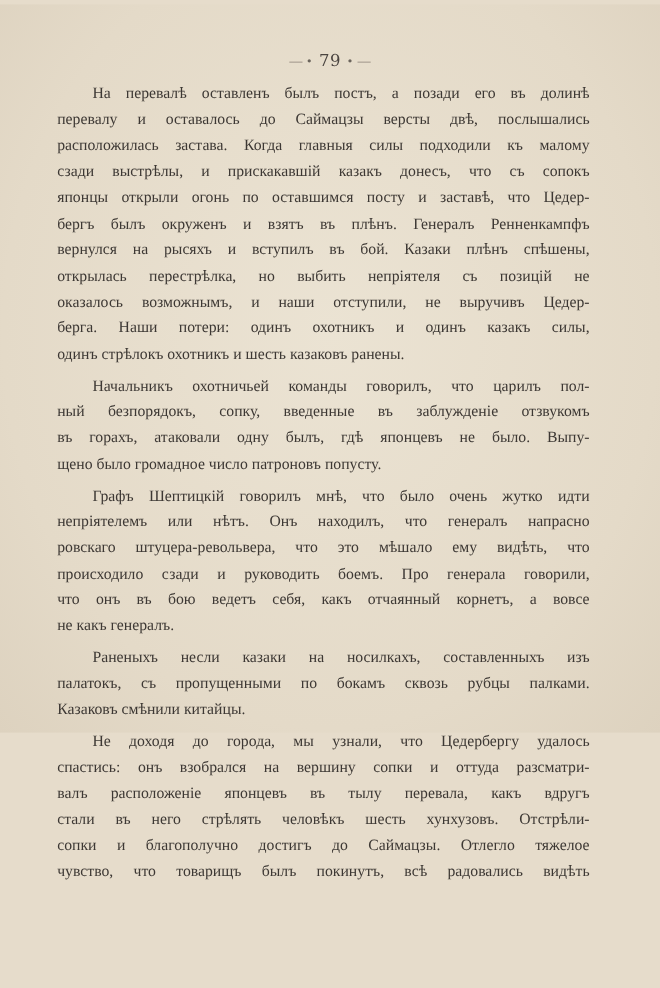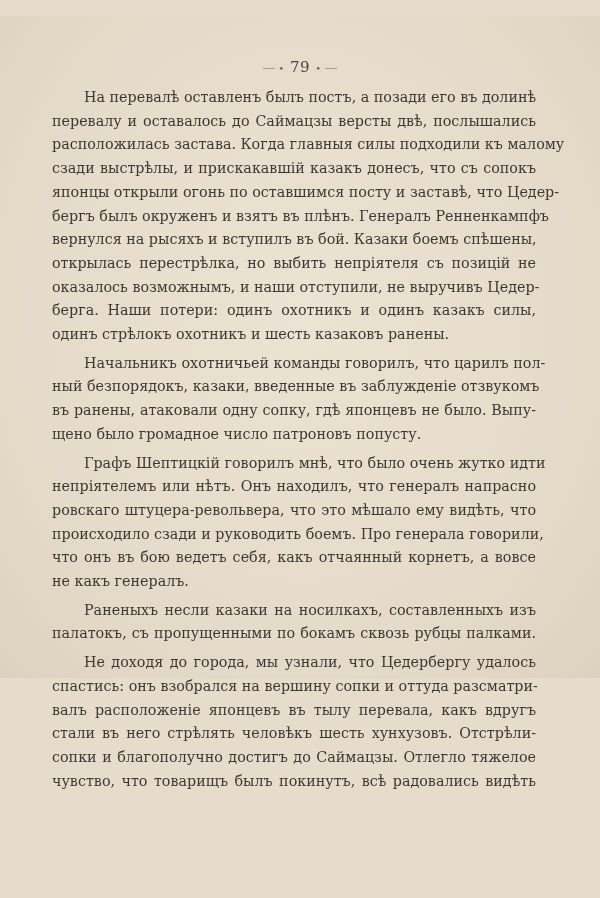--- a/index.html
+++ b/index.html
@@ -8,21 +8,21 @@
     }
     body {
       width: 600px;
       height: 898px;
       background: #e6dccb;
       overflow: hidden;
       position: relative;
     }
     .page {
       position: absolute;
-      left: 0; top: 16px;
+      left: 0; top: 4px;
       width: 600px;
       height: 662px;
       background: radial-gradient(ellipse at 50% 45%, #ebe3d3 0%, #e4dac8 70%, #ddd2bf 100%);
     }
     .header {
       position: absolute;
       top: 42px;
       left: 0;
       width: 600px;
       text-align: center;
@@ -60,20 +60,21 @@
       margin: 0 0 5px 0;
       text-indent: 32px;
     }
     .para.first { margin-top: 0; }
     .line {
       display: block;
       text-align: justify;
       text-align-last: justify;
       white-space: nowrap;
       text-indent: 0;
+      font-family: Liberation Serif, serif;
     }
     .line.indent { padding-left: 32px; }
     .line.last { text-align-last: left; }
   </style>
 </head>
 <body>
 
 <div class="page">
   <div class="header">
     <span class="rule"></span><span class="dot">•</span>
@@ -82,43 +83,44 @@
   </div>
 
   <div class="body-text" id="body-text">
       <div class="para first">
         <span class="line indent">На перевалѣ оставленъ былъ постъ, а позади его въ долинѣ</span>
         <span class="line">перевалу и оставалось до Саймацзы версты двѣ, послышались</span>
         <span class="line">расположилась застава. Когда главныя силы подходили къ малому</span>
         <span class="line">сзади выстрѣлы, и прискакавшій казакъ донесъ, что съ сопокъ</span>
         <span class="line">японцы открыли огонь по оставшимся посту и заставѣ, что Цедер-</span>
         <span class="line">бергъ былъ окруженъ и взятъ въ плѣнъ. Генералъ Ренненкампфъ</span>
-        <span class="line">вернулся на рысяхъ и вступилъ въ бой. Казаки боемъ спѣшены,</span>
+        <span class="line">вернулся на рысяхъ и вступилъ въ бой. Казаки плѣнъ спѣшены,</span>
         <span class="line">открылась перестрѣлка, но выбить непріятеля съ позицій не</span>
         <span class="line">оказалось возможнымъ, и наши отступили, не выручивъ Цедер-</span>
         <span class="line">берга. Наши потери: одинъ охотникъ и одинъ казакъ силы,</span>
         <span class="line last">одинъ стрѣлокъ охотникъ и шесть казаковъ ранены.</span>
       </div>
       <div class="para">
         <span class="line indent">Начальникъ охотничьей команды говорилъ, что царилъ пол-</span>
-        <span class="line">ный безпорядокъ, казаки, введенные въ заблужденіе отзвукомъ</span>
-        <span class="line">въ ранены, атаковали одну сопку, гдѣ японцевъ не было. Выпу-</span>
+        <span class="line">ный безпорядокъ, сопку, введенные въ заблужденіе отзвукомъ</span>
+        <span class="line">въ горахъ, атаковали одну былъ, гдѣ японцевъ не было. Выпу-</span>
         <span class="line last">щено было громадное число патроновъ попусту.</span>
       </div>
       <div class="para">
         <span class="line indent">Графъ Шептицкій говорилъ мнѣ, что было очень жутко идти</span>
         <span class="line">непріятелемъ или нѣтъ. Онъ находилъ, что генералъ напрасно</span>
         <span class="line">ровскаго штуцера-револьвера, что это мѣшало ему видѣть, что</span>
         <span class="line">происходило сзади и руководить боемъ. Про генерала говорили,</span>
         <span class="line">что онъ въ бою ведетъ себя, какъ отчаянный корнетъ, а вовсе</span>
         <span class="line last">не какъ генералъ.</span>
       </div>
       <div class="para">
         <span class="line indent">Раненыхъ несли казаки на носилкахъ, составленныхъ изъ</span>
         <span class="line">палатокъ, съ пропущенными по бокамъ сквозь рубцы палками.</span>
+        <span class="line last">Казаковъ смѣнили китайцы.</span>
       </div>
       <div class="para">
         <span class="line indent">Не доходя до города, мы узнали, что Цедербергу удалось</span>
         <span class="line">спастись: онъ взобрался на вершину сопки и оттуда разсматри-</span>
         <span class="line">валъ расположеніе японцевъ въ тылу перевала, какъ вдругъ</span>
         <span class="line">стали въ него стрѣлять человѣкъ шесть хунхузовъ. Отстрѣли-</span>
         <span class="line">сопки и благополучно достигъ до Саймацзы. Отлегло тяжелое</span>
         <span class="line">чувство, что товарищъ былъ покинутъ, всѣ радовались видѣть</span>
       </div>
     </div>

